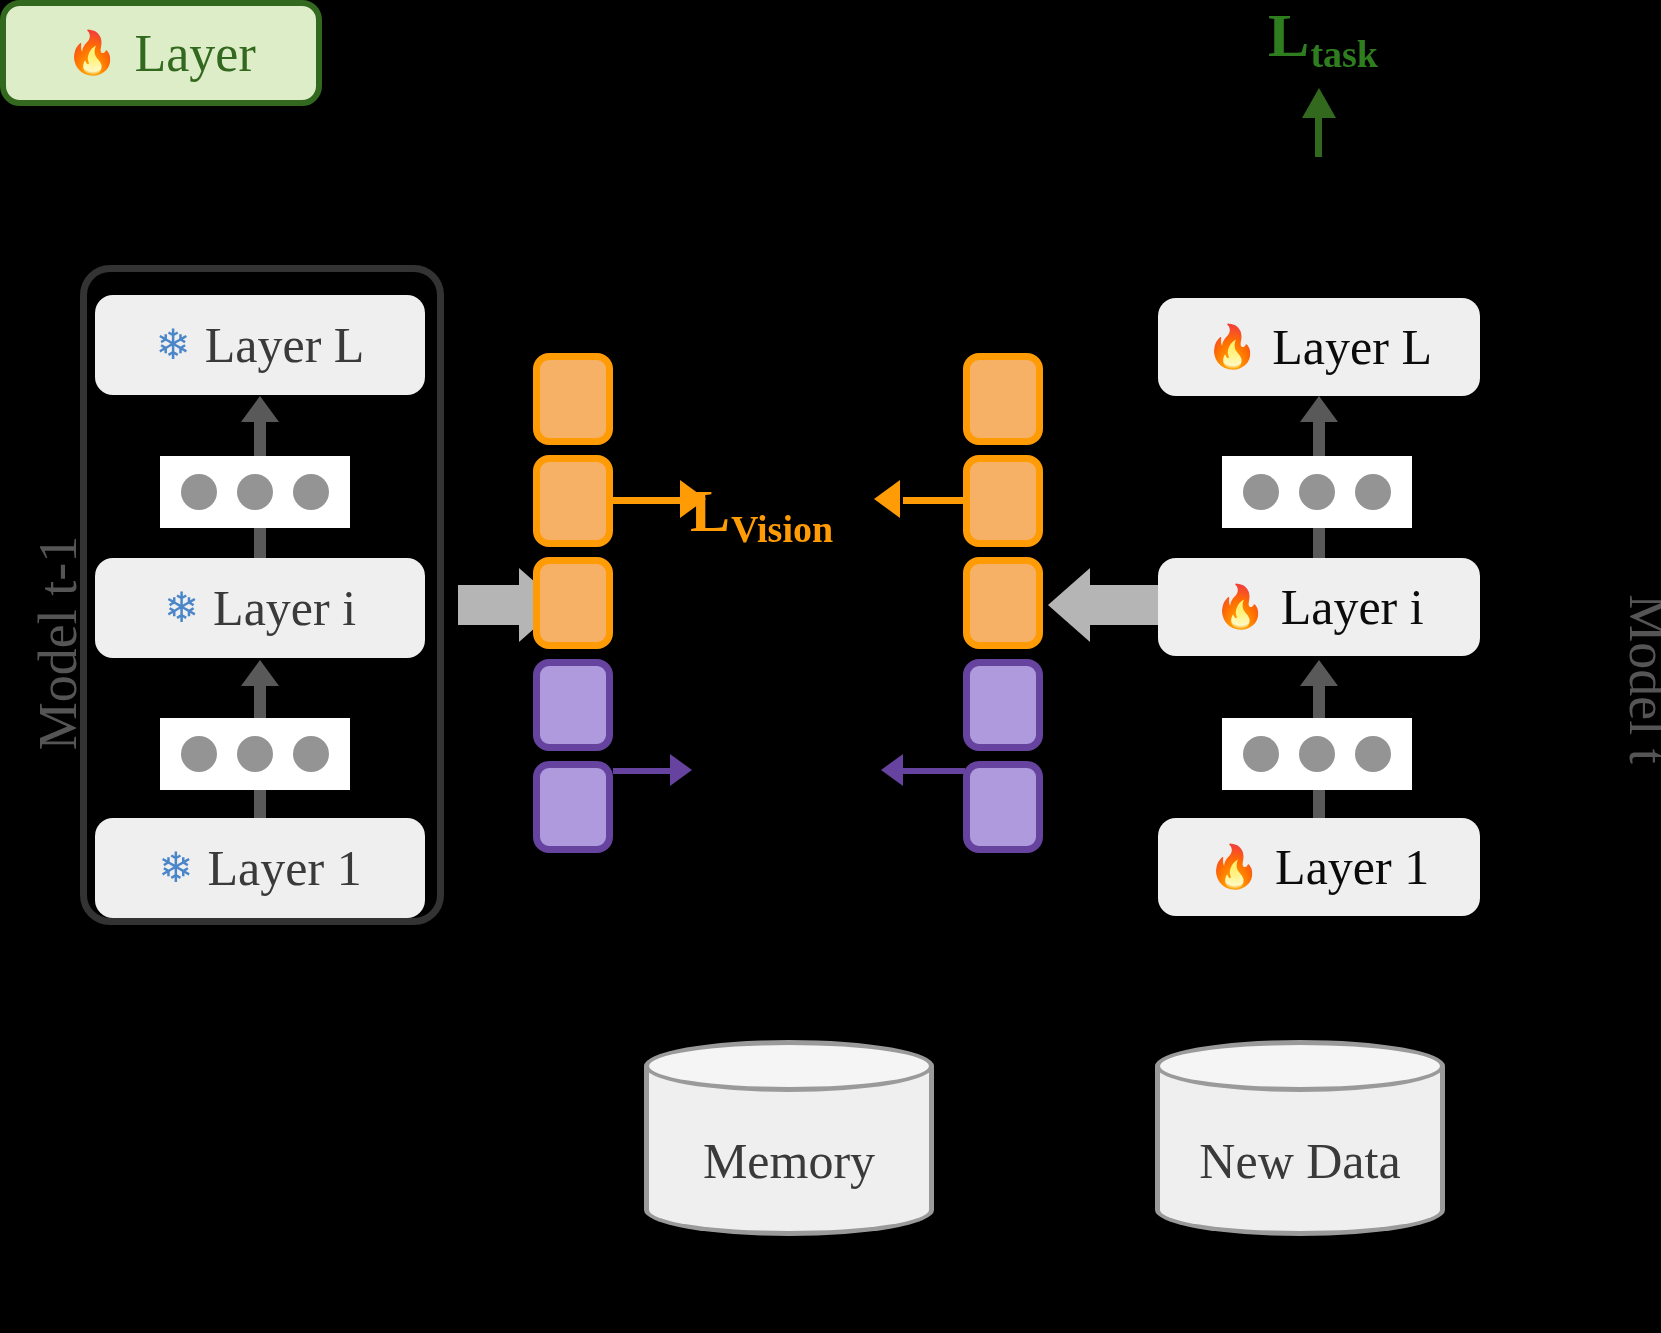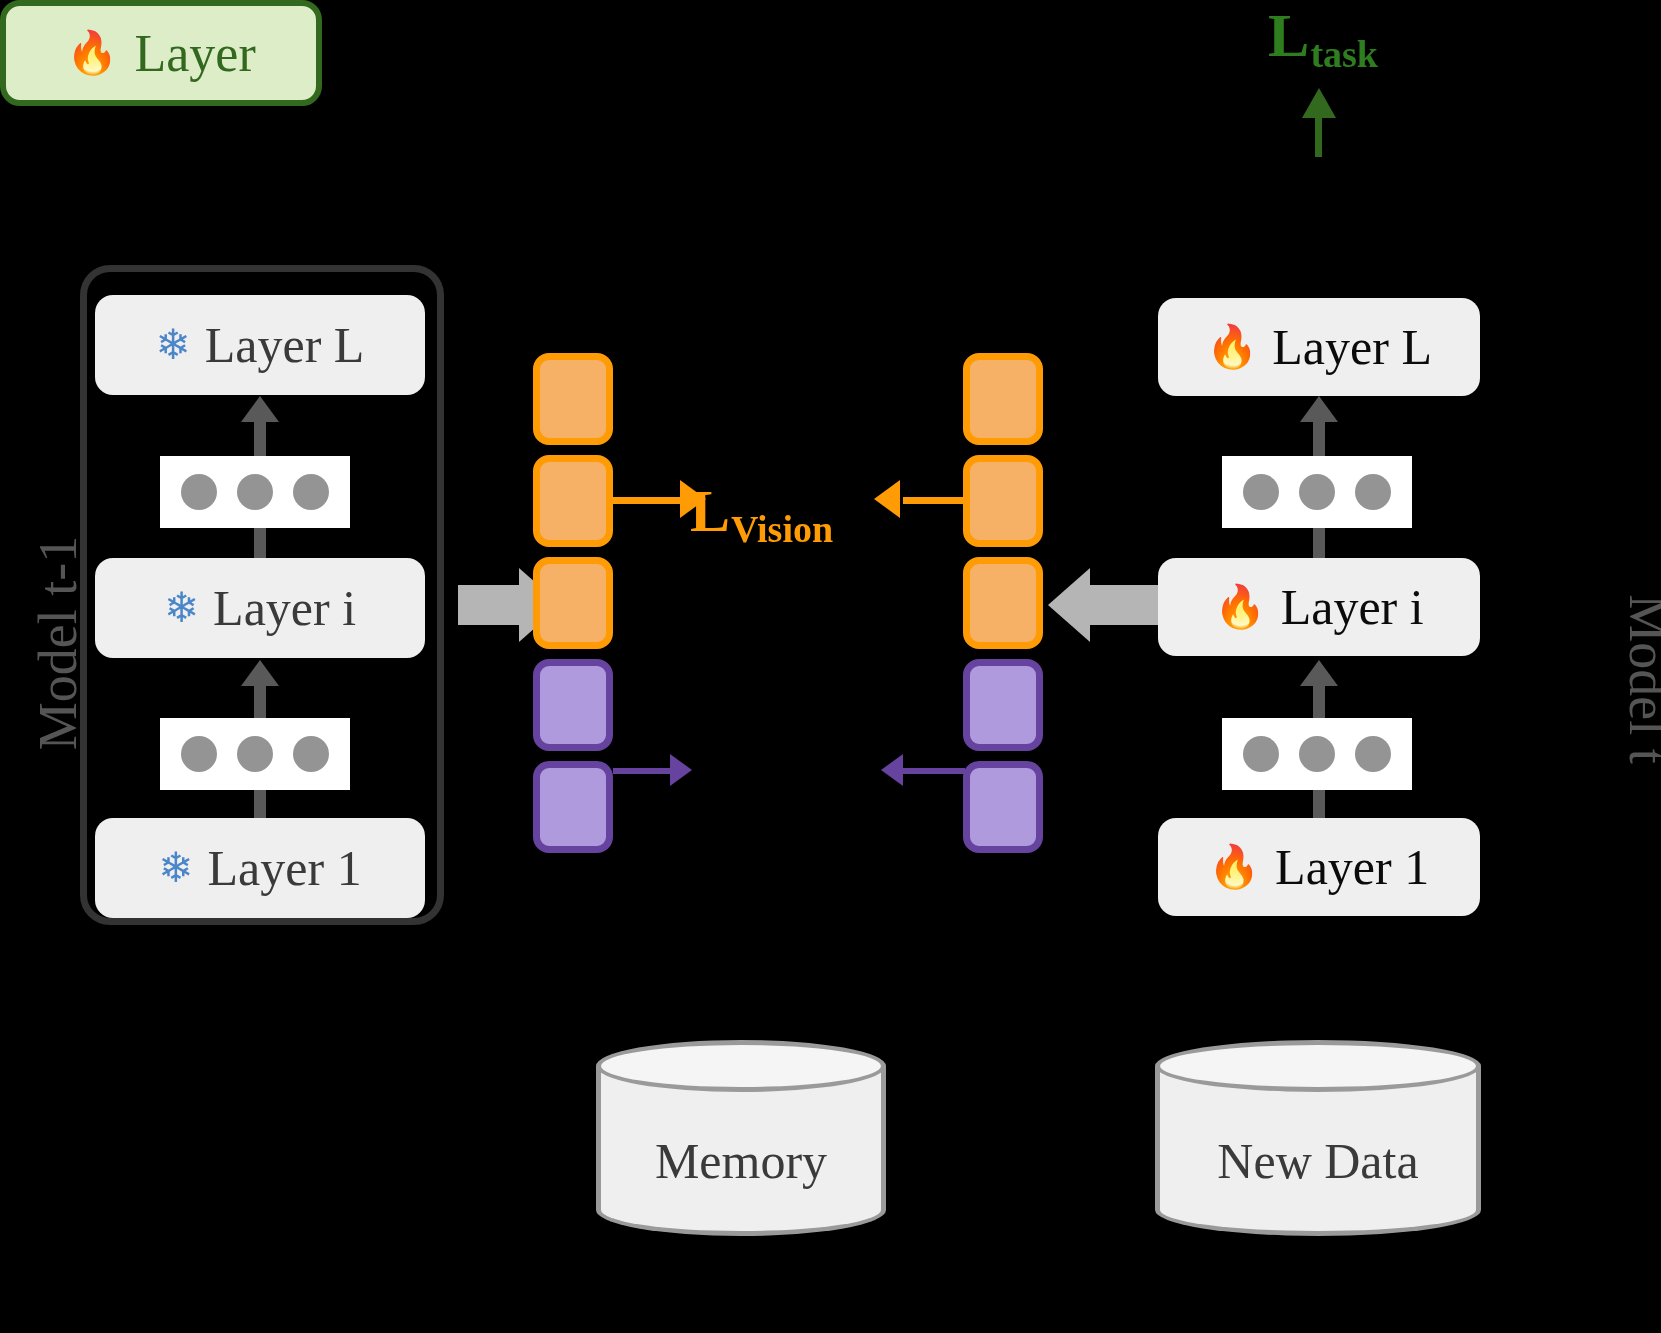--- a/index.html
+++ b/index.html
@@ -240,25 +240,25 @@
 
   <div class="v-arrow" style="left:1313px;top:790px;height:28px;"></div>
 
   <div class="layer-box trainable" style="left:1158px;top:818px;width:322px;height:98px;">
     <span class="layer-icon">🔥</span>
     <span>Layer 1</span>
   </div>
 
   <div class="side-label" id="model-cur-label">Model t</div>
 
-  <div class="cyl" style="left:596px;top:1040px;width:290px;height:225px;">
+  <div class="cyl" style="left:644px;top:1040px;width:290px;height:225px;">
     <div class="body"></div>
     <div class="top"></div>
     <div class="cap-label">Memory</div>
   </div>
 
-  <div class="cyl" style="left:1155px;top:1040px;width:290px;height:225px;padding-left:36px;">
+  <div class="cyl" style="left:1155px;top:1040px;width:290px;height:225px;">
     <div class="body"></div>
     <div class="top"></div>
     <div class="cap-label">New Data</div>
   </div>
 
 </div>
 
 </body></html>

